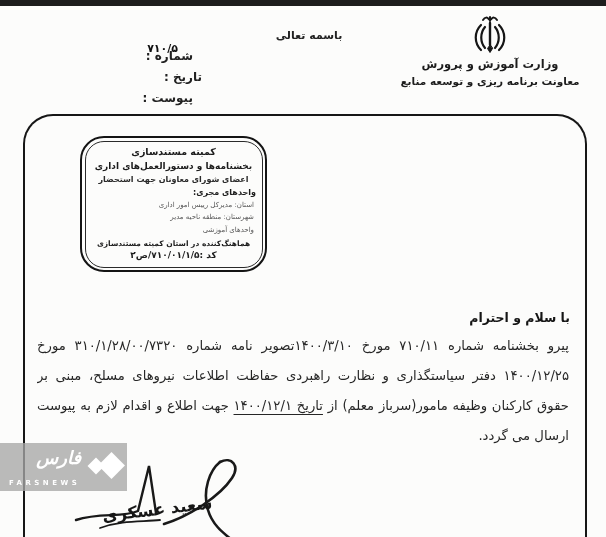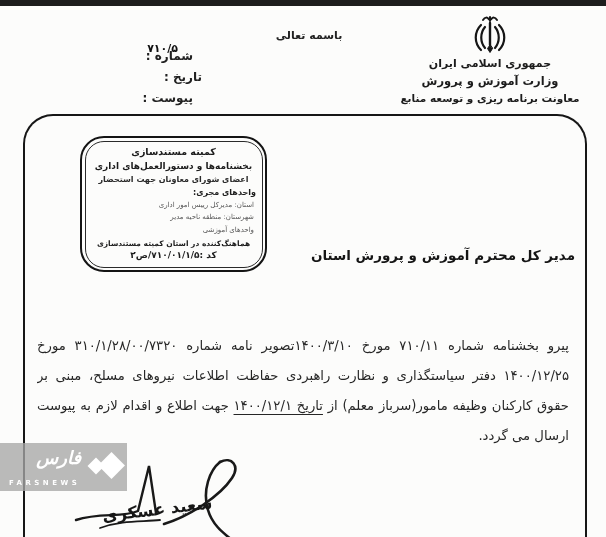--- a/index.html
+++ b/index.html
@@ -66,21 +66,20 @@
       <path d="M20 8 L20 30" stroke-width="2.4"></path>
       <path d="M20 30 L17.5 33.5 L20 37.5 L22.5 33.5 Z" fill="#161616" stroke-width="1"></path>
       <path d="M15 12 C10 18 10 27 15 33" stroke-width="2.2"></path>
       <path d="M11 10 C4 17 4 28 11 35" stroke-width="2.2"></path>
       <path d="M25 12 C30 18 30 27 25 33" stroke-width="2.2"></path>
       <path d="M29 10 C36 17 36 28 29 35" stroke-width="2.2"></path>
     </svg>
   </div>
 
   <div class="gov-header">
-    <div class="l1">جمهوری اسلامی ایران</div>
     <div class="l2">وزارت آموزش و پرورش</div>
     <div class="l3">معاونت برنامه ریزی و توسعه منابع</div>
   </div>
 
   <div class="ref-label" style="right:413px;top:49px;">شماره :</div>
   <div class="ref-value" style="right:428px;top:42px;">۷۱۰/۵</div>
 
   <div class="ref-label" style="right:404px;top:70px;">تاریخ :</div>
 
   <div class="ref-label" style="right:413px;top:91px;">پیوست :</div>
@@ -94,22 +93,22 @@
       <div class="st st-b3">اعضای شورای معاونان جهت استحضار</div>
       <div class="st st-b4">واحدهای مجری:</div>
       <div class="st st-s">استان: مدیرکل رییس امور اداری</div>
       <div class="st st-s">شهرستان: منطقه ناحیه مدیر</div>
       <div class="st st-s">واحدهای آموزشی</div>
       <div class="st st-b8">هماهنگ‌کننده در استان کمیته مستندسازی</div>
       <div class="st st-code">کد :۷۱۰/۰۱/۱/۵/ص۲</div>
     </div>
   </div>
 
-  <div class="recipient">مدیر کل محترم آموزش و پرورش استان</div>
 
+  <div class="salutation">با سلام و احترام</div>
 
   <div class="body-par">
     <div class="bl j">پیرو بخشنامه شماره ۷۱۰/۱۱ مورخ ۱۴۰۰/۳/۱۰تصویر نامه شماره ۳۱۰/۱/۲۸/۰۰/۷۳۲۰ مورخ</div>
     <div class="bl j">۱۴۰۰/۱۲/۲۵ دفتر سیاستگذاری و نظارت راهبردی حفاظت اطلاعات نیروهای مسلح، مبنی بر افزایش</div>
     <div class="bl j"><span>حقوق کارکنان وظیفه مامور(سرباز معلم) از </span><span class="u">تاریخ ۱۴۰۰/۱۲/۱</span><span> جهت اطلاع و اقدام لازم به پیوست</span></div>
     <div class="bl">ارسال می گردد.</div>
   </div>
 
   <svg class="sig-svg" viewBox="0 0 170 85" fill="none" stroke="#191919" stroke-linecap="round">
     <path d="M4 62 C28 54 50 60 66 53 L77 8 L84 55" stroke-width="2.4"></path>

